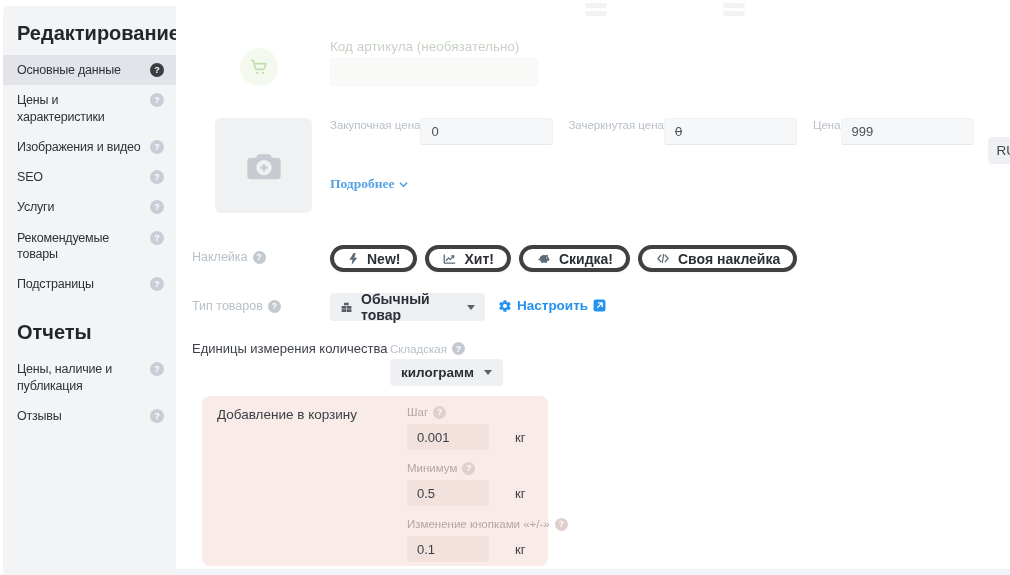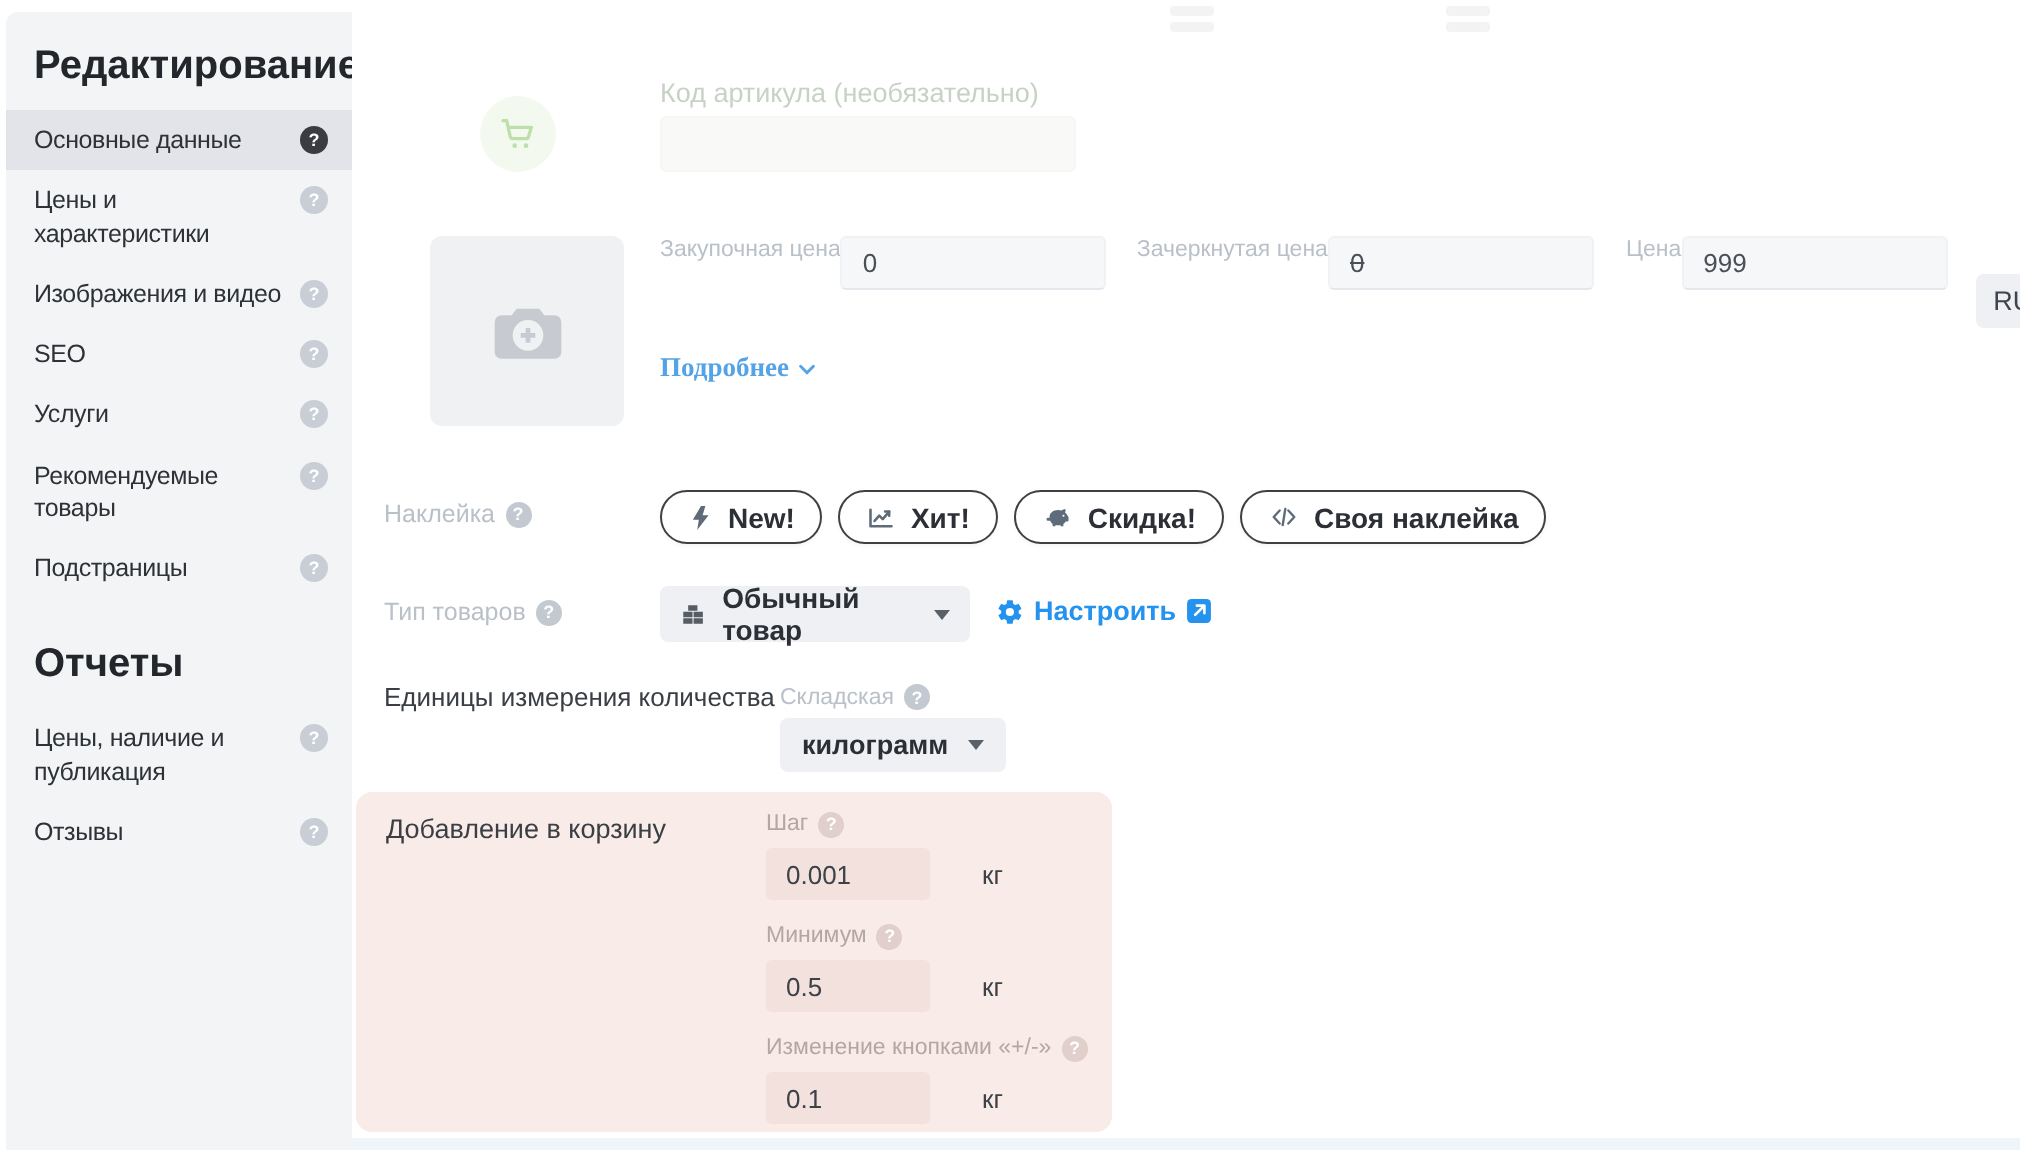--- a/index.html
+++ b/index.html
@@ -41,35 +41,35 @@
   .qty-inf { font-size:14px; color:#8a9097; }
   .caret { width:0; height:0; border-left:4px solid transparent; border-right:4px solid transparent; border-top:5px solid #5a6068; }
   .more-link { position:absolute; left:154px; top:176px; display:flex; align-items:center; gap:4px; color:#54a3e6; font-size:13.5px; font-weight:700; cursor:pointer;font-family:Liberation Serif, serif; }
 
   
   .row-label { position:absolute; left:16px; font-size:12.5px; color:#b9c0c8; display:flex; align-items:center; gap:5px; }
   .q-badge { width:13px; height:13px; border-radius:50%; background:#c3c9d0; color:#fff; font-size:9px; font-weight:700; display:inline-flex; align-items:center; justify-content:center; flex:0 0 auto; }
 
   
   .pills { position:absolute; left:154px; top:245px; display:flex; gap:8px; }
-  .pill { height:27px; background:#fff; border:1px solid #404040; border-radius:14px; box-shadow:0 1px 2px rgba(40,50,60,.05); padding:0 13px; display:flex; align-items:center; gap:7px; font-size:14px; font-weight:700; color:#2c3036; cursor:pointer; }
+  .pill { height:27px; background:#fff; border:4px solid #404040; border-radius:14px; box-shadow:0 1px 2px rgba(40,50,60,.05); padding:0 13px; display:flex; align-items:center; gap:7px; font-size:14px; font-weight:700; color:#2c3036; cursor:pointer; }
   .pill .picon { color:#5d6b7b; display:flex; }
 
   
   .type-dd { position:absolute; left:154px; top:293px; width:155px; height:28px; background:#eef0f3; border-radius:4px; display:flex; align-items:center; gap:8px; padding:0 10px; font-size:14px; font-weight:700; color:#2c3036; cursor:pointer; }
   .type-dd .caret { margin-left:auto; }
   .configure { position:absolute; left:322px; top:298px; display:flex; align-items:center; gap:5px; color:#2493ef; font-size:13.5px; font-weight:700; cursor:pointer; }
 
   
   .units-label { position:absolute; left:16px; top:341px; font-size:13px; color:#3a3f46; }
   .stock-label { position:absolute; left:214px; top:342px; font-size:11.5px; color:#b9c0c8; display:flex; align-items:center; gap:5px; }
   .unit-dd { position:absolute; left:214px; top:359px; height:27px; background:#eef0f3; border-radius:4px; display:flex; align-items:center; gap:10px; padding:0 11px; font-size:13.5px; font-weight:700; color:#2c3036; cursor:pointer; }
 
   
-  .pink-box { position:absolute; left:2px; top:396px; width:378px; height:170px; background:#f9ebe7; border-radius:8px; }
+  .pink-box { position:absolute; left:26px; top:396px; width:346px; height:170px; background:#f9ebe7; border-radius:8px; }
   .pink-title { position:absolute; left:15px; top:11px; font-size:13.5px; color:#3a3f46; }
   .pink-fields { position:absolute; left:205px; top:9px; }
   .pgroup { margin-bottom:11px; }
   .pg-label { font-size:11.5px; color:#b3a7a4; display:flex; align-items:center; gap:5px; margin-bottom:5px; height:14px; white-space:nowrap; }
   .pg-label .q-badge { background:#e0cfcb; }
   .pg-row { display:flex; align-items:center; }
   .p-input { width:82px; height:26px; background:#f2e1dd; border:none; border-radius:3px; padding:0 10px; font-size:13px; color:#3d4248; font-family:inherit; outline:none; }
   .p-unit { margin-left:26px; font-size:13px; color:#3d4248; }
 
   .bottom-strip { position:absolute; left:0; right:0; bottom:0; height:6px; background:#eff5f8; }

